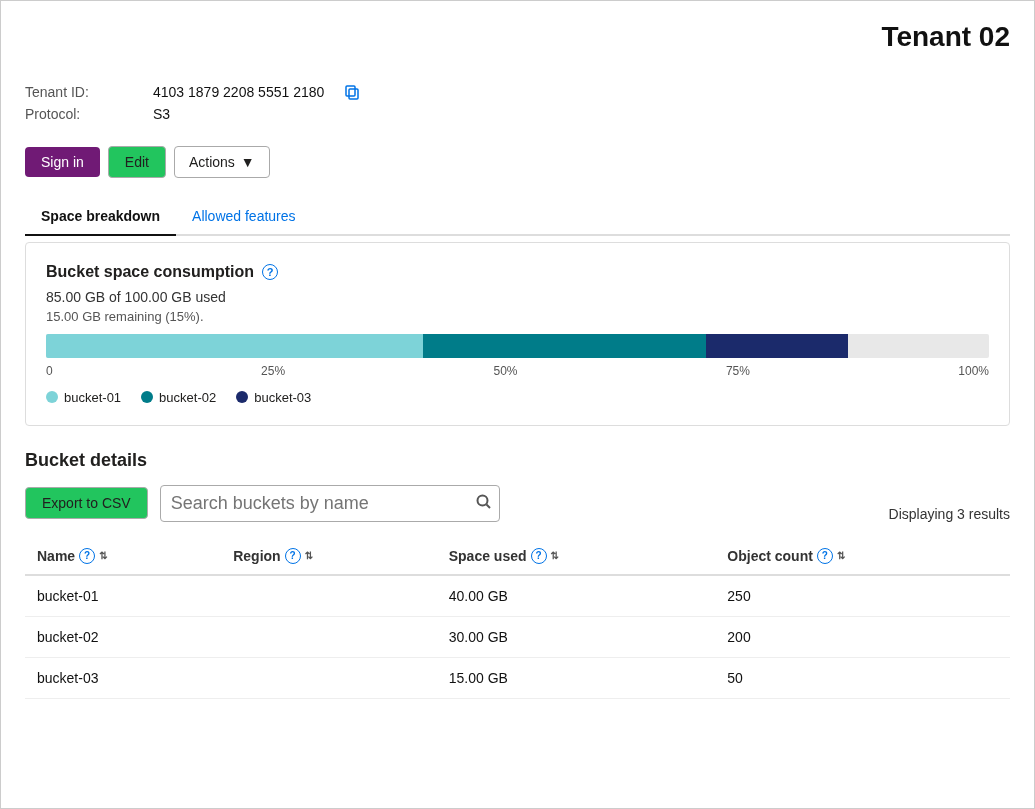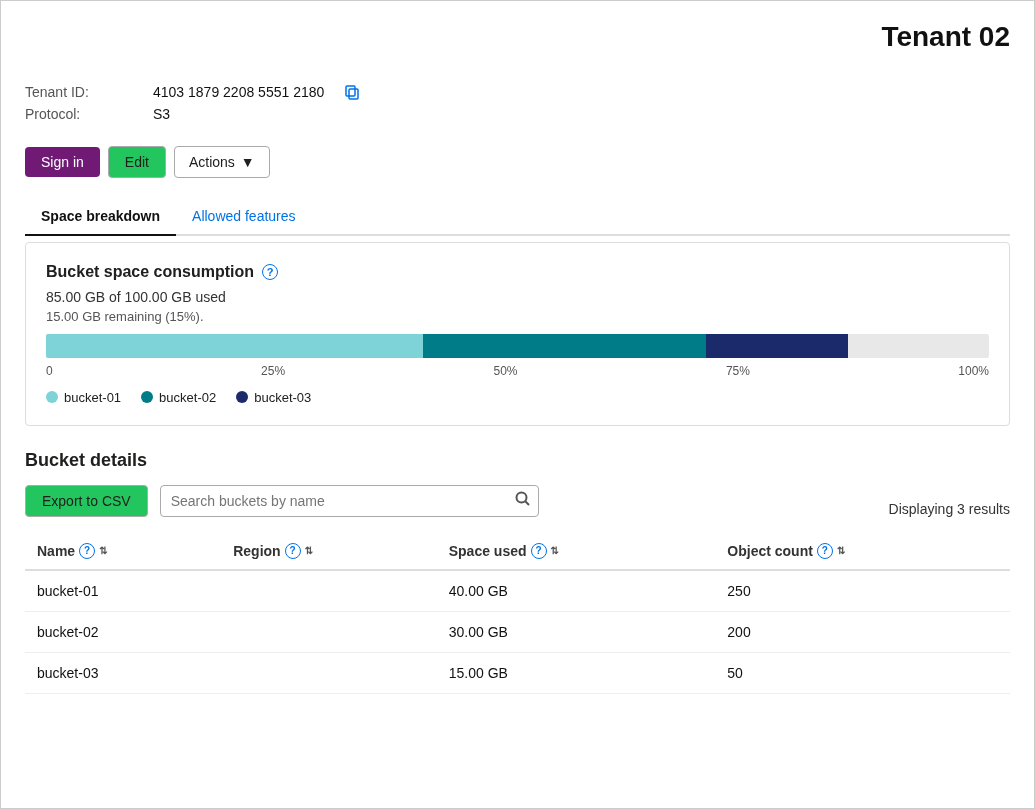--- a/index.html
+++ b/index.html
@@ -219,22 +219,22 @@
     }
     .search-wrapper {
       position: relative;
       display: flex;
       align-items: center;
     }
     .search-input {
       border: 1px solid #aaa;
       border-radius: 4px;
       padding: 7px 32px 7px 10px;
-      font-size: 14px;
-      width: 379px;
+      font-size: 18px;
+      width: 340px;
       outline: none;
       color: #0c4a6e;
     }
     .search-icon-btn {
       position: absolute;
       right: 8px;
       background: none;
       border: none;
       cursor: pointer;
       color: #555;

